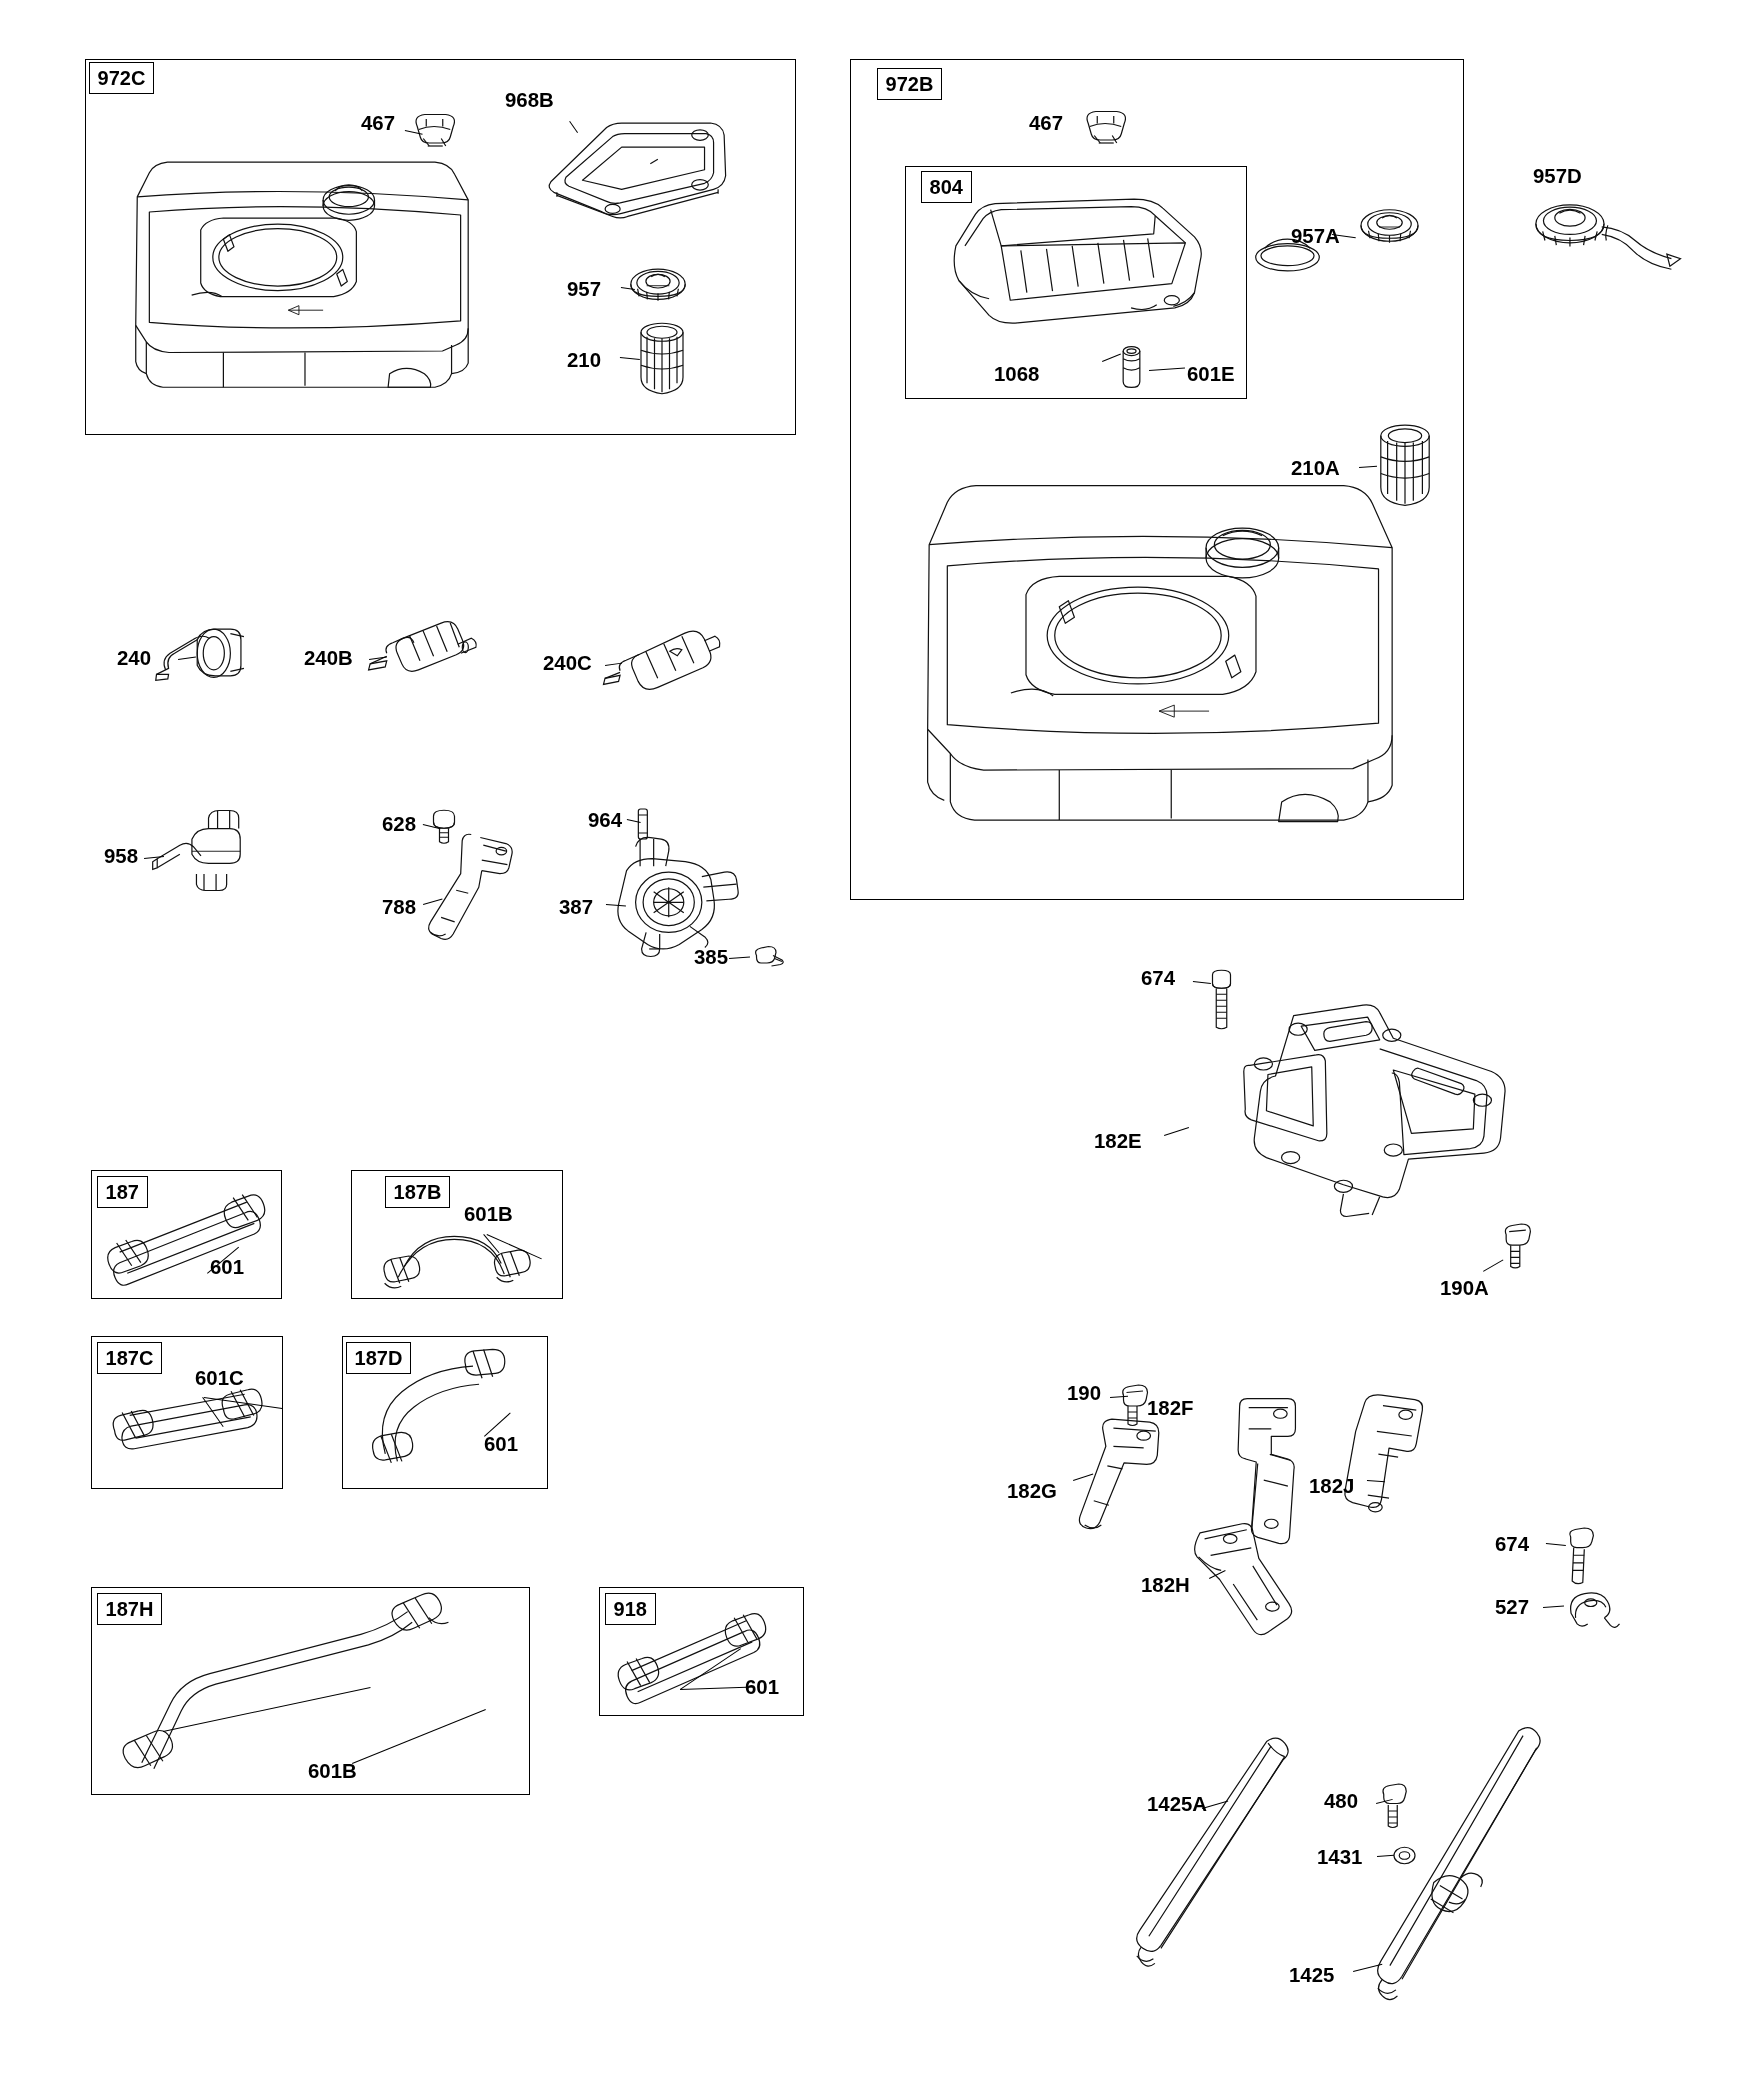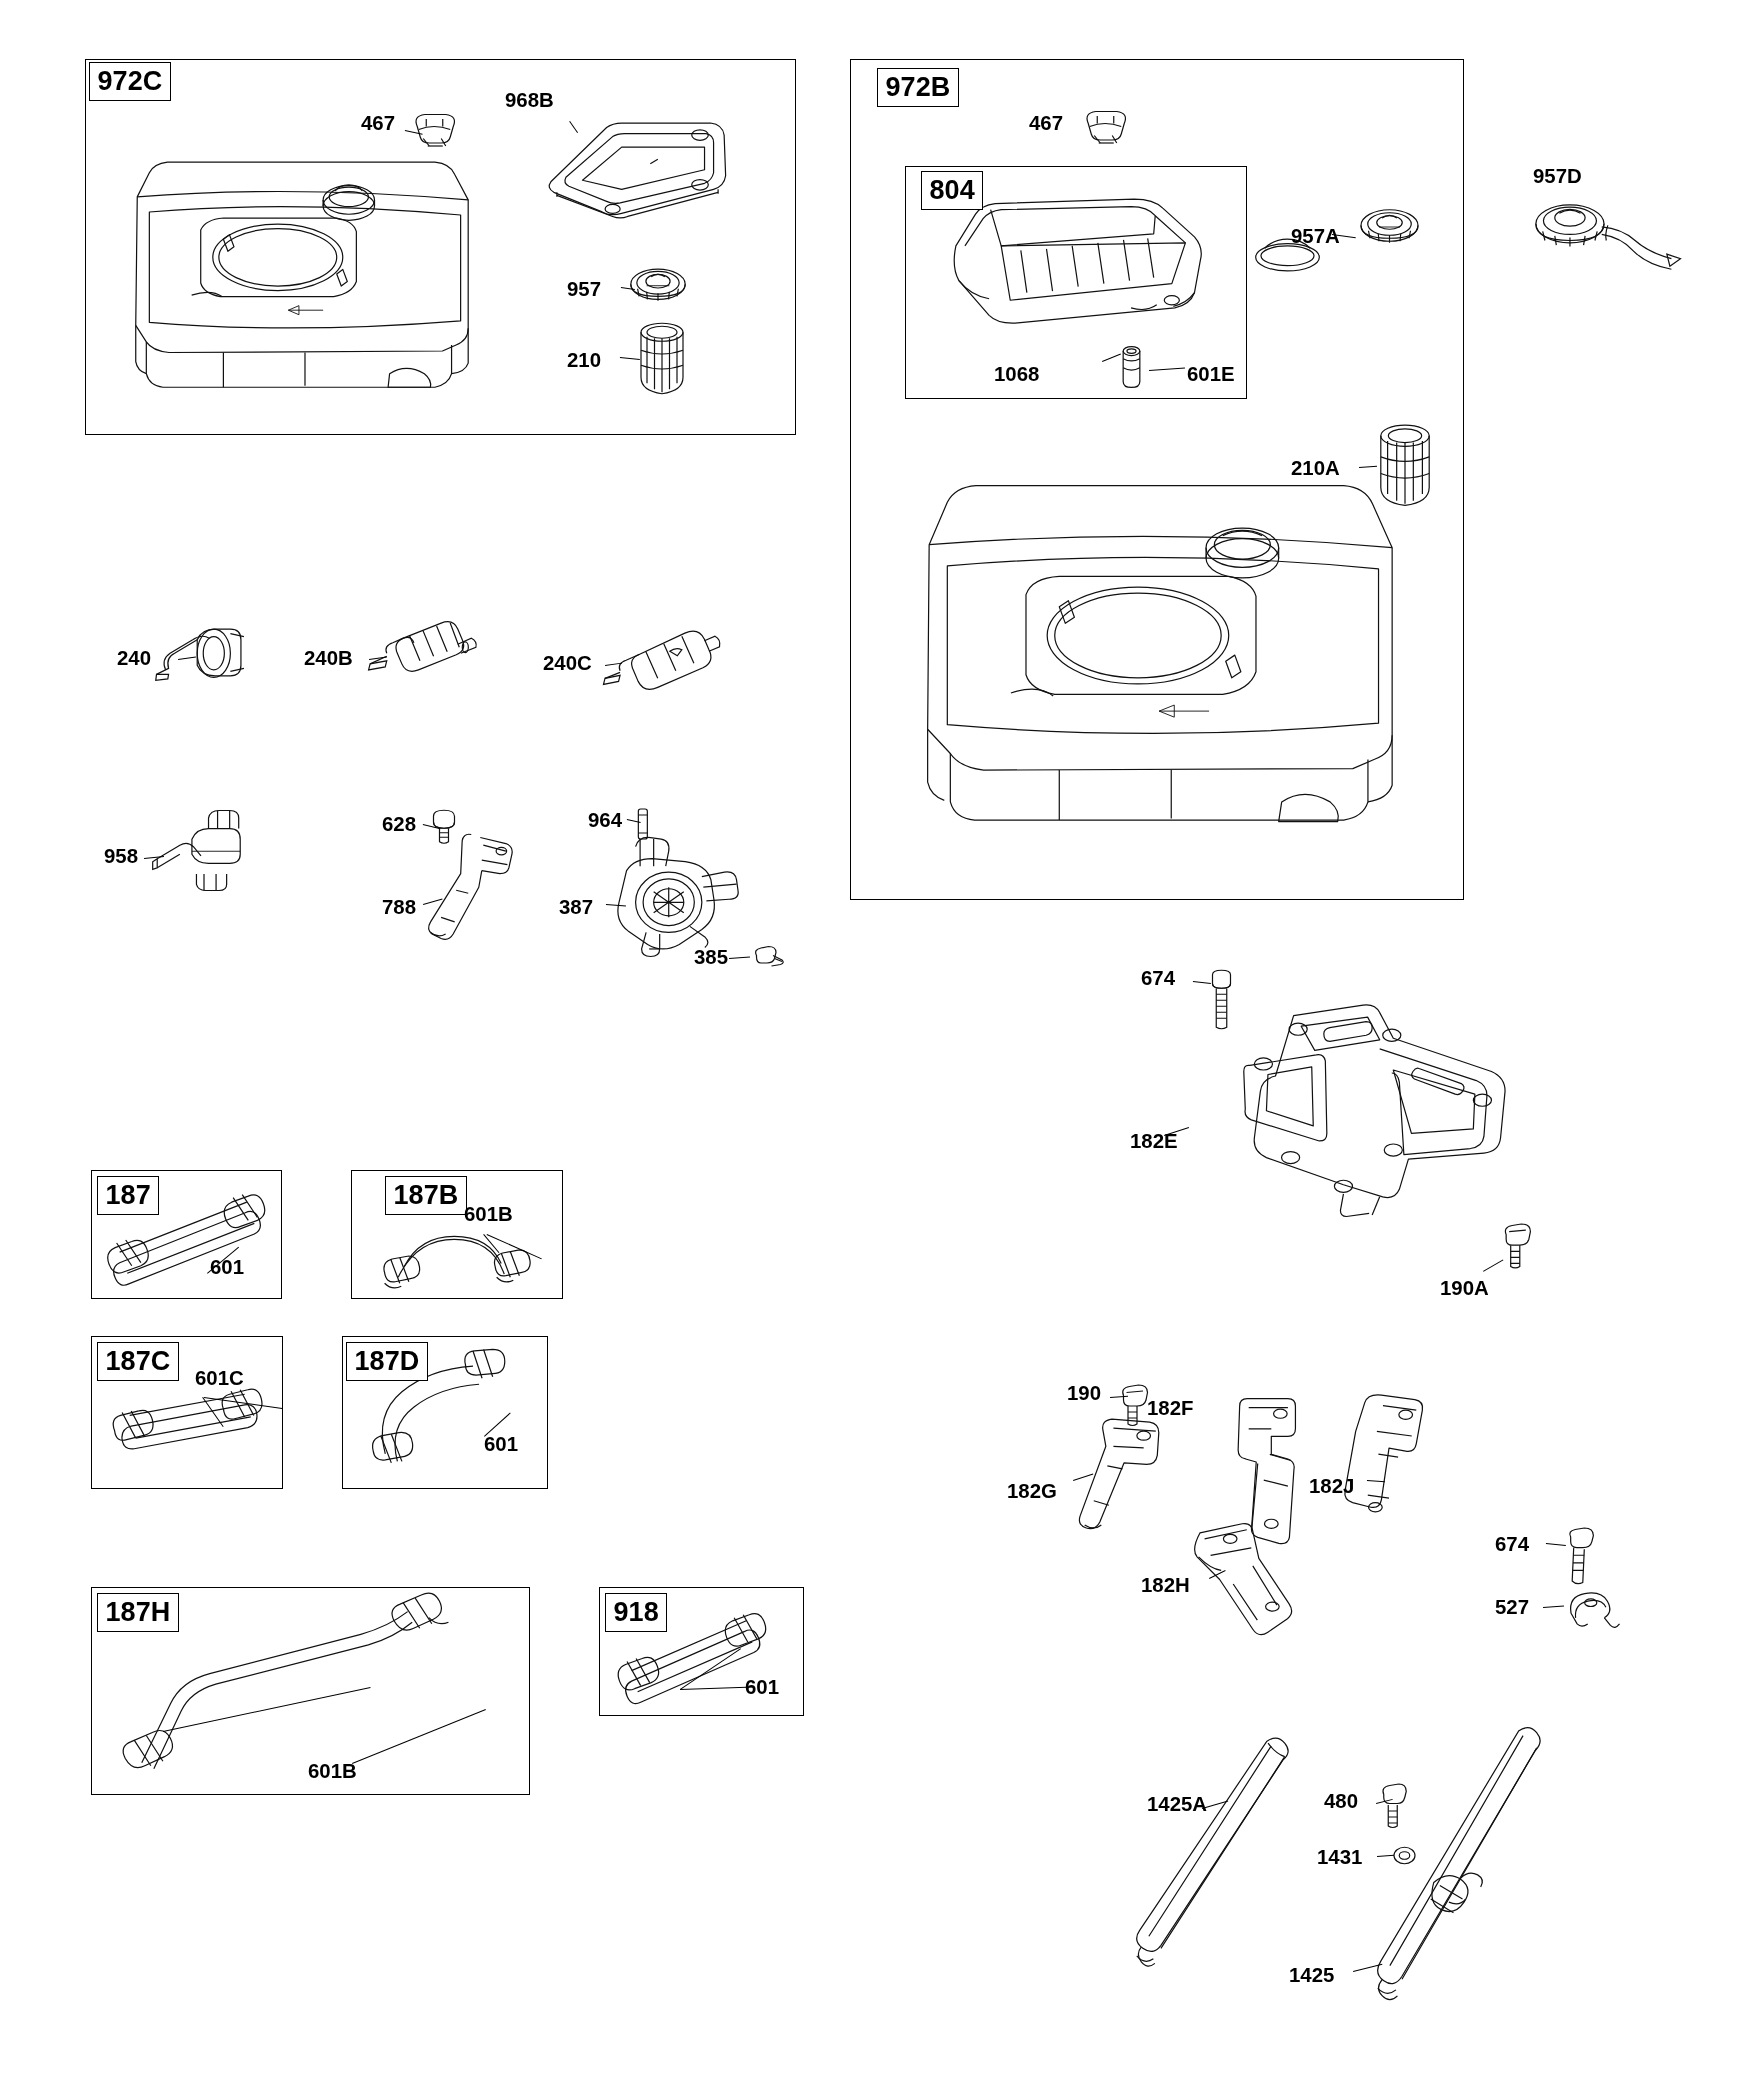--- a/index.html
+++ b/index.html
@@ -1,19 +1,19 @@
 <!DOCTYPE html>
 <html style="font-size:12px"><head>
 <meta charset="utf-8">
 <style>
   html,body{margin:0;padding:0;background:#ffffff;}
   body{width:1757px;height:2097px;position:relative;font-family:"Liberation Sans",sans-serif;}
   #sheet{position:absolute;left:0;top:0;width:1757px;height:2097px;}
   .lbl{position:absolute;font-family:"Liberation Sans",sans-serif;font-weight:bold;font-size:20.4px;color:#000;white-space:nowrap;}
-  .boxlbl{position:absolute;font-family:"Liberation Sans",sans-serif;font-weight:bold;font-size:27px;color:#000;white-space:nowrap;
+  .boxlbl{position:absolute;font-family:"Liberation Sans",sans-serif;font-weight:bold;font-size:20px;color:#000;white-space:nowrap;
           border:1.5px solid #000;padding:4.5px 7.6px 5.3px 7.6px;background:#fff;line-height:1;}
   .frame{position:absolute;border:1.5px solid #000;background:transparent;}
   .part{position:absolute;}
   .part svg{display:block;overflow:visible;}
   .ldr{position:absolute;background:#000;height:0.8px;transform-origin:0 0;}
 </style>
 </head>
 <body>
 
 <div id="sheet">
@@ -583,21 +583,21 @@
   <div class="lbl" style="left:543px;top:652px;">240C</div>
 
   <div class="lbl" style="left:104px;top:845px;">958</div>
   <div class="lbl" style="left:382px;top:813px;">628</div>
   <div class="lbl" style="left:382px;top:896px;">788</div>
   <div class="lbl" style="left:588px;top:809px;">964</div>
   <div class="lbl" style="left:559px;top:896px;">387</div>
   <div class="lbl" style="left:694px;top:946px;">385</div>
 
   <div class="lbl" style="left:1141px;top:967px;">674</div>
-  <div class="lbl" style="left:1094px;top:1130px;margin-left:36px;">182E</div>
+  <div class="lbl" style="left:1094px;top:1130px;">182E</div>
   <div class="lbl" style="left:1440px;top:1277px;">190A</div>
   <div class="lbl" style="left:1067px;top:1382px;">190</div>
   <div class="lbl" style="left:1147px;top:1397px;">182F</div>
   <div class="lbl" style="left:1007px;top:1480px;">182G</div>
   <div class="lbl" style="left:1309px;top:1475px;">182J</div>
   <div class="lbl" style="left:1141px;top:1574px;">182H</div>
   <div class="lbl" style="left:1495px;top:1533px;">674</div>
   <div class="lbl" style="left:1495px;top:1596px;">527</div>
 
   <div class="boxlbl" style="left:97px;top:1176px;">187</div>

